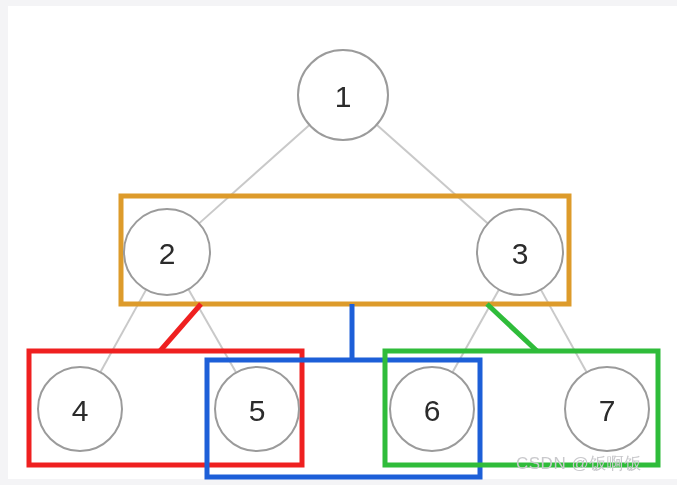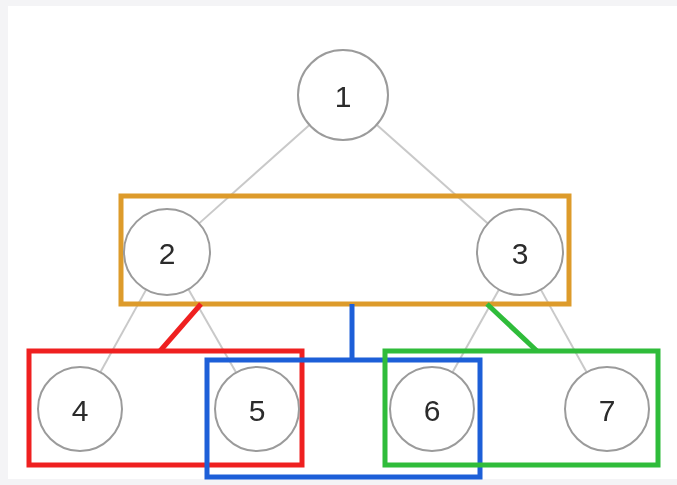--- a/index.html
+++ b/index.html
@@ -104,13 +104,14 @@
           <circle cx="432" cy="409" r="42" fill="#ffffff" stroke="#9b9b9b" stroke-width="2"></circle>
           <text x="432" y="410" class="node-label">6</text>
         </g>
         <g>
           <circle cx="607" cy="409" r="42" fill="#ffffff" stroke="#9b9b9b" stroke-width="2"></circle>
           <text x="607" y="410" class="node-label">7</text>
         </g>
       </g>
   </svg>
 
+  <div class="watermark">CSDN @饭啊饭</div>
 </div>
 
 </body></html>

